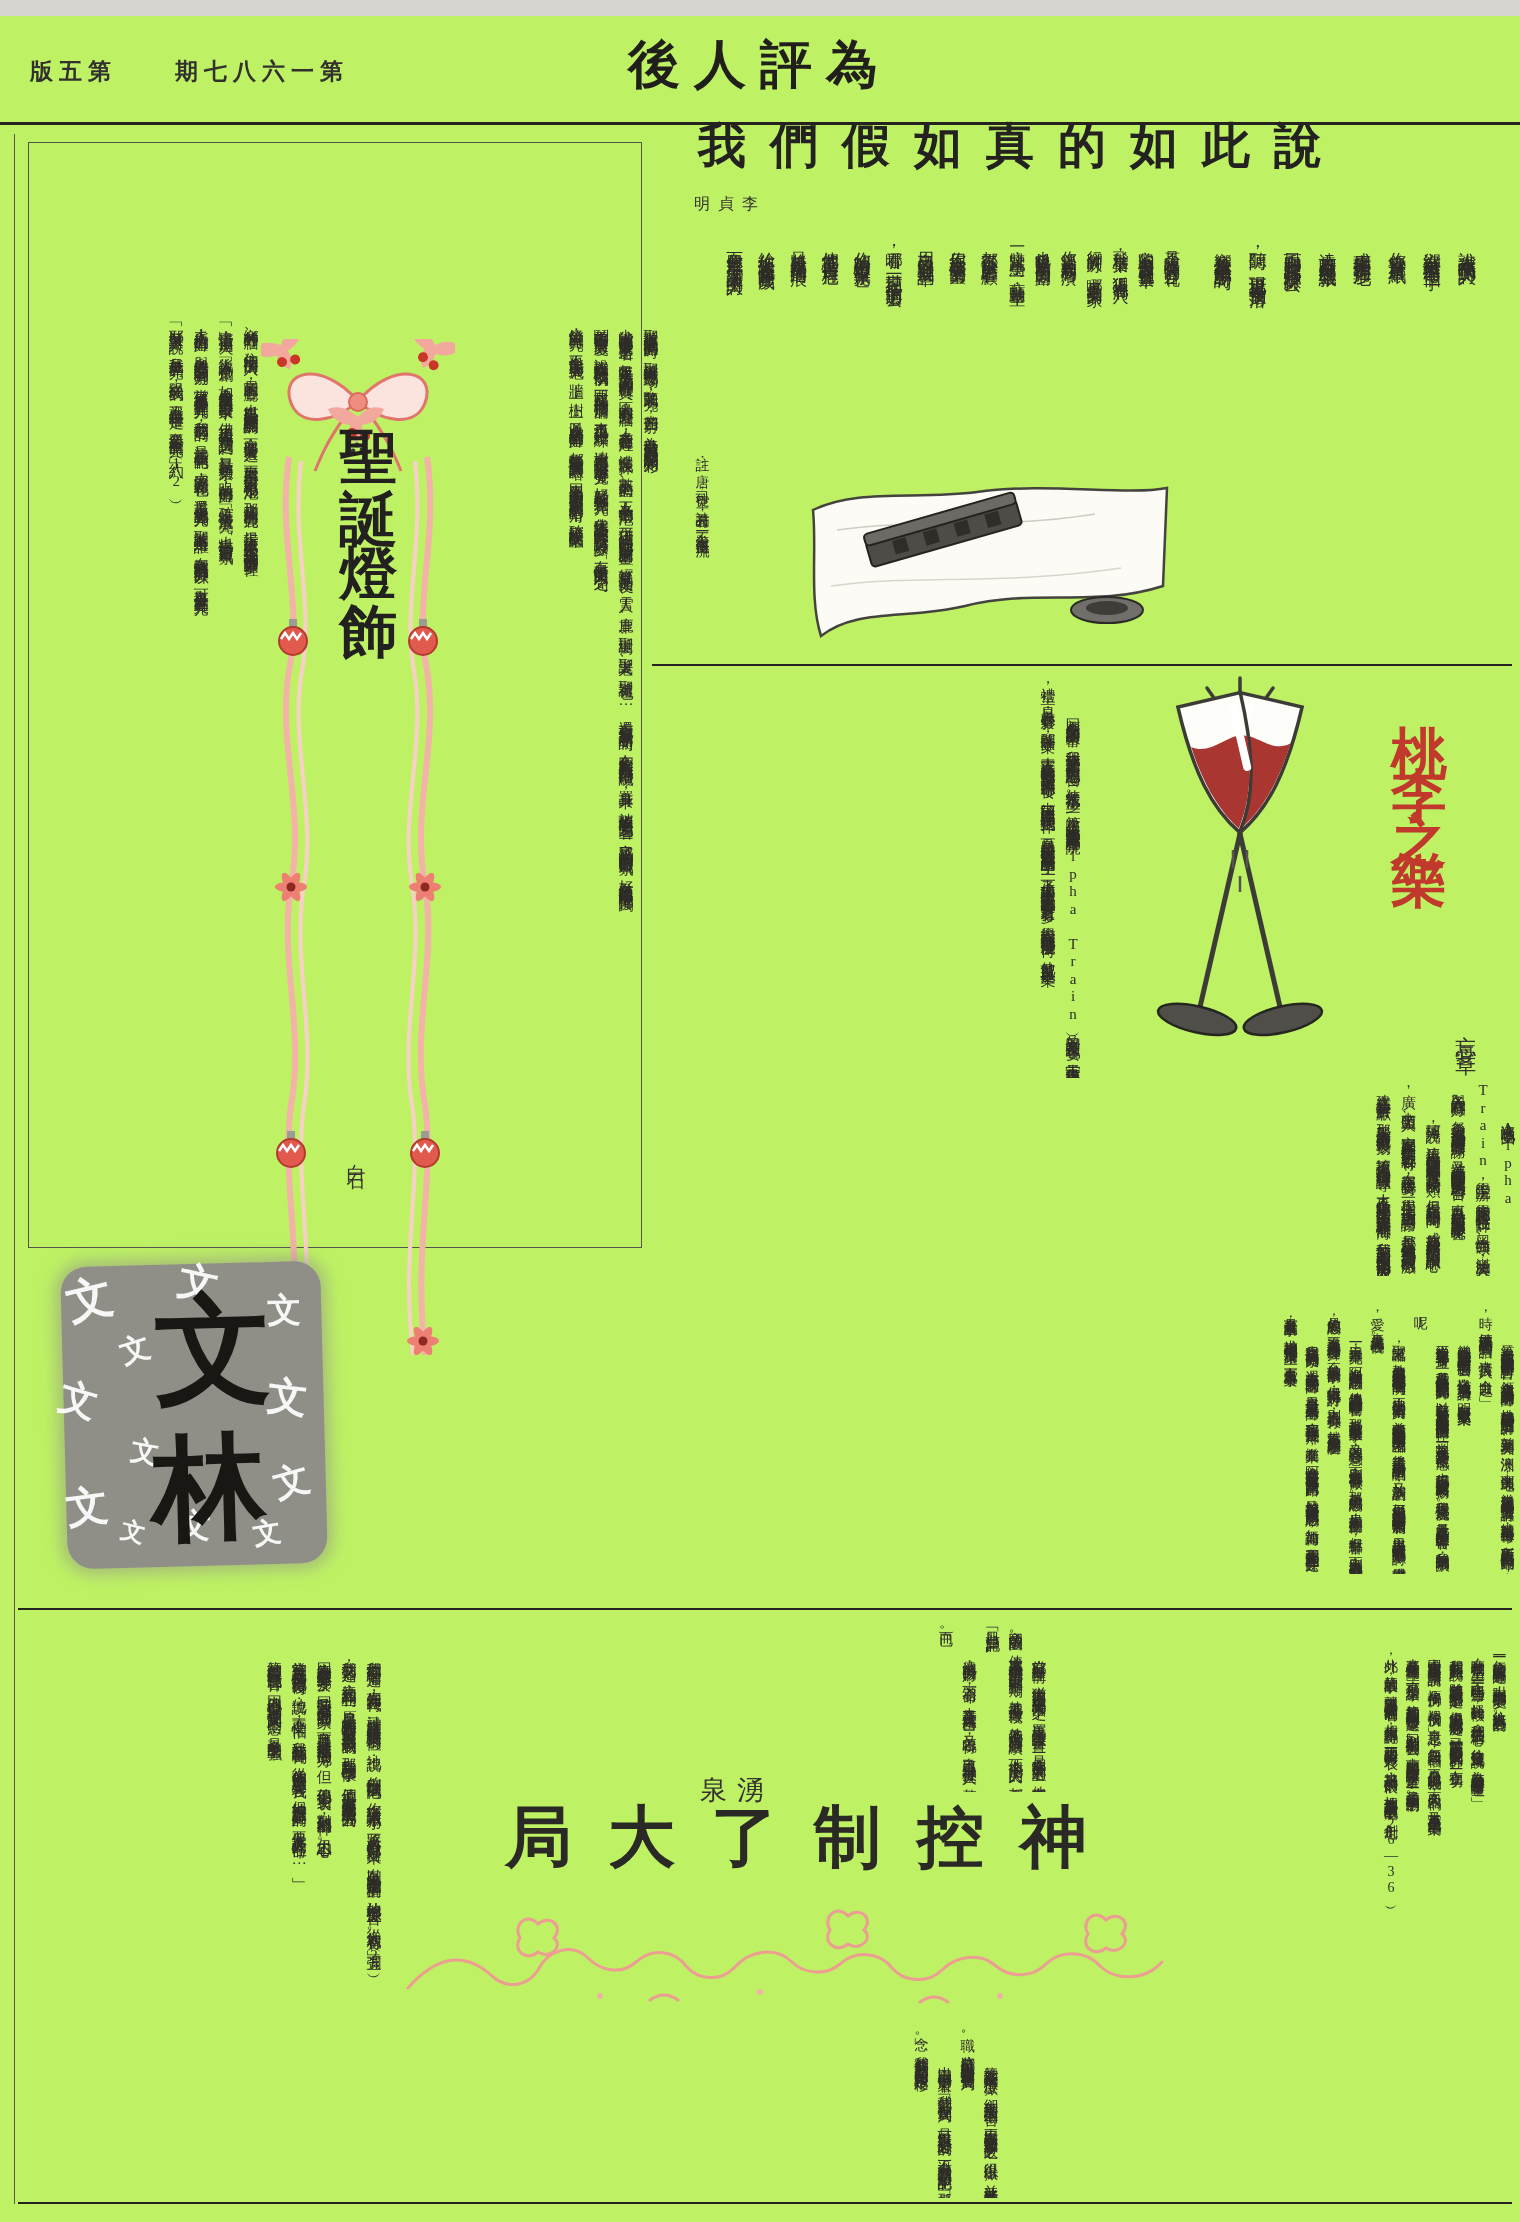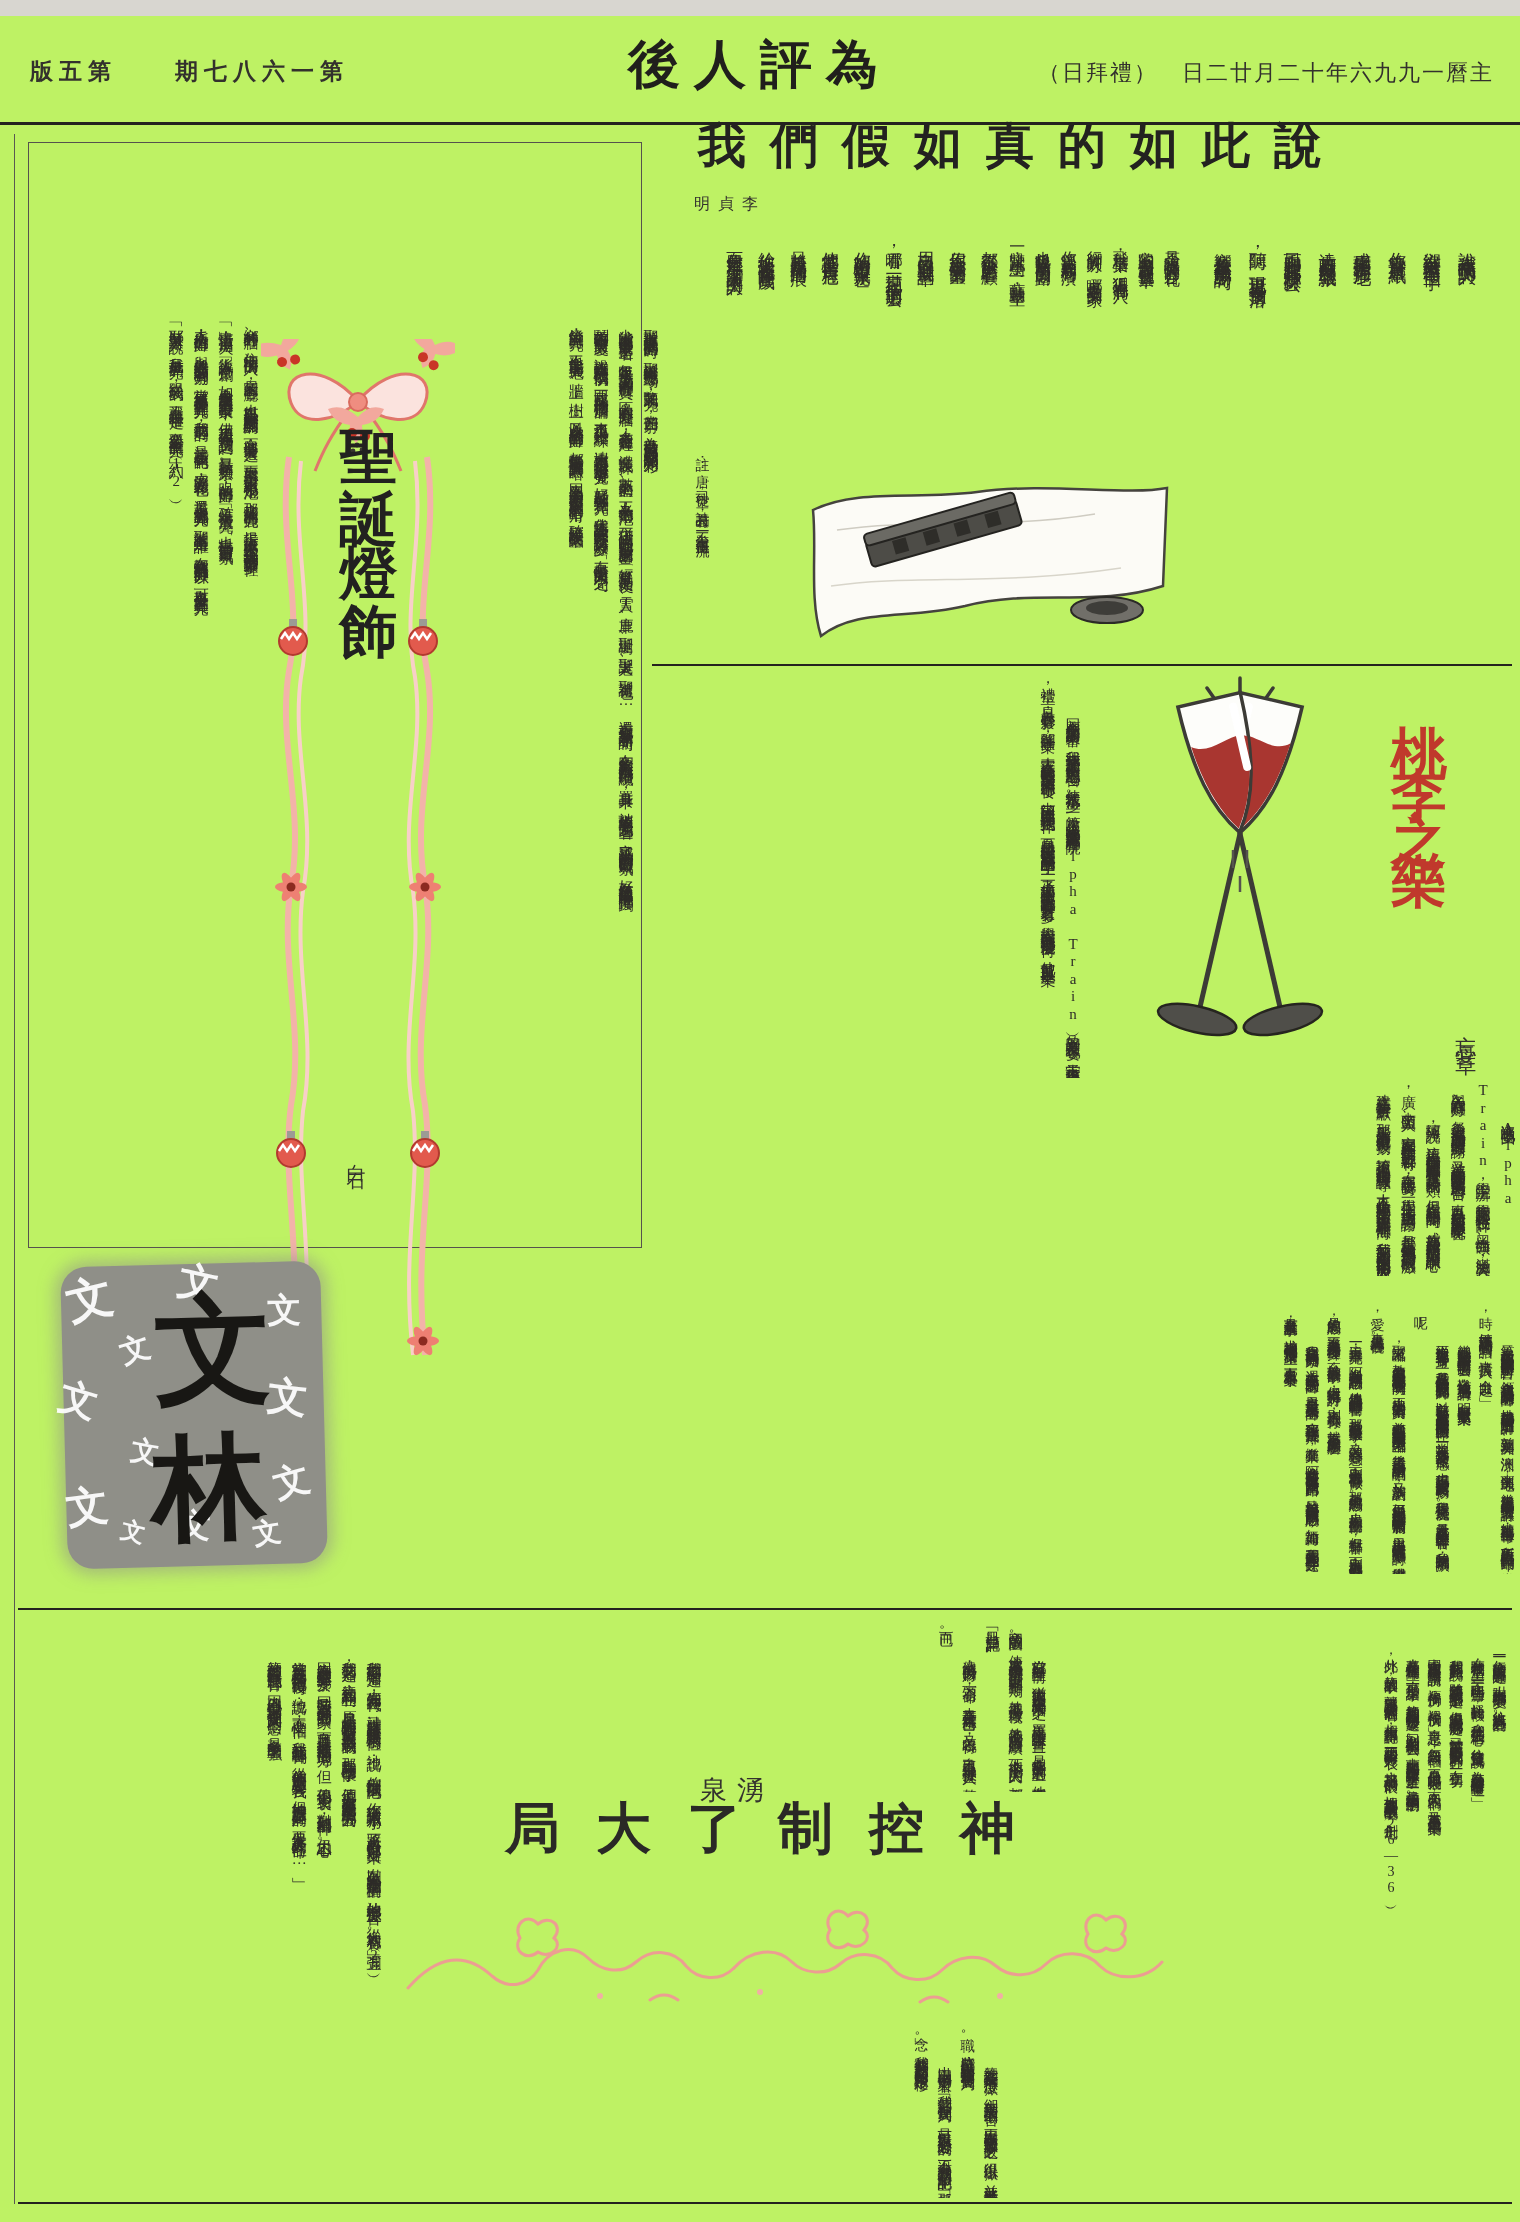--- a/index.html
+++ b/index.html
@@ -57,37 +57,36 @@
   #wenlin .wlbg:nth-of-type(6){left:204px;top:108px;font-size:40px;transform:rotate(8deg);}
   #wenlin .wlbg:nth-of-type(7){left:0px;top:212px;font-size:42px;transform:rotate(-6deg);}
   #wenlin .wlbg:nth-of-type(8){left:66px;top:168px;font-size:28px;transform:rotate(12deg);}
   #wenlin .wlbg:nth-of-type(9){left:208px;top:196px;font-size:36px;transform:rotate(-14deg);}
   #wenlin .wlbg:nth-of-type(10){left:112px;top:240px;font-size:32px;transform:rotate(6deg);}
   #wenlin .wlbg:nth-of-type(11){left:186px;top:252px;font-size:28px;transform:rotate(-8deg);}
   #wenlin .wlbg:nth-of-type(12){left:54px;top:250px;font-size:24px;transform:rotate(16deg);}
   #wenlin-char1{left:92px;top:8px;font-size:118px;}
   #wenlin-char2{left:86px;top:148px;font-size:114px;}
   
-  #god-title{position:absolute;left:505px;top:1776px;font-size:55px;font-weight:900;letter-spacing:36px;
+  #god-title{position:absolute;left:505px;top:1776px;font-size:67px;font-weight:900;letter-spacing:36px;
              font-family:Liberation Mono, monospace;color:#2a2926;white-space:nowrap;}
   #god-author{position:absolute;left:700px;top:1756px;font-size:27px;letter-spacing:10px;color:#34322e;}
   #god-top{left:390px;top:1604px;width:660px;height:172px;font-size:14.5px;line-height:1.6;}
   #god-right{left:1058px;top:1604px;width:452px;height:578px;font-size:14px;line-height:1.55;letter-spacing:1px;}
   #god-left{left:20px;top:1604px;width:366px;height:578px;}
   #god-mid{left:432px;top:2010px;width:570px;height:172px;font-size:14.5px;line-height:1.6;}
   #god-sketch{position:absolute;left:400px;top:1876px;}
 </style>
 </head>
 <body>
 
 <div id="page">
 
   <div id="page-info">版五第　　期七八六一第</div>
   <div id="masthead">後人評為</div>
-  <div id="date-info">（日拜禮）　日二廿月二十年六九九一曆主</div>
   <div class="hline" style="left:0;top:106px;width:1520px;height:3px;"></div>
   <div class="vline" style="left:14px;top:118px;height:2070px;"></div>
 
   <div>
     <div id="poem-title">我們假如真的如此說</div>
     <div id="poem-author">明貞李</div>
     <div class="vt" id="poem-a">
         <div class="pline">誰省識你曠代的詩人，</div>
         <div class="pline">卻沒有給世界留下一個字，</div>
         <div class="pline">你曾書寫於蘆草紙，</div>

